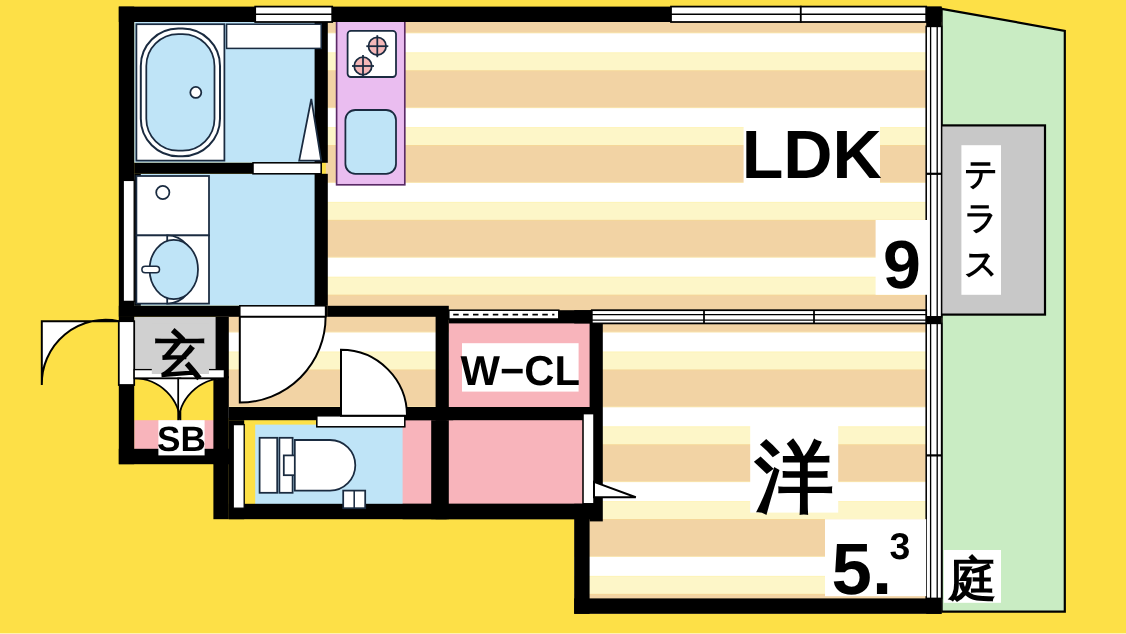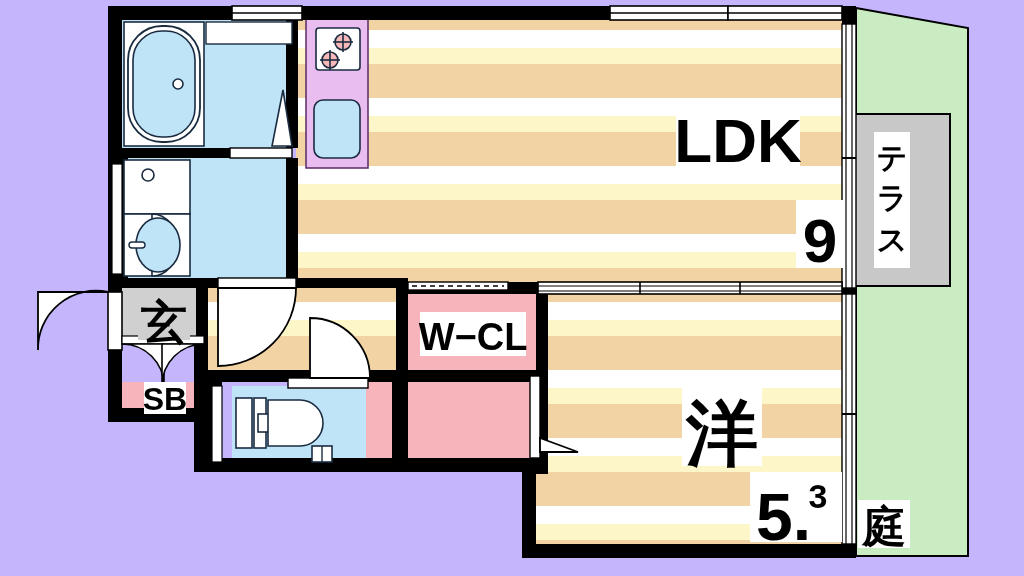--- a/index.html
+++ b/index.html
@@ -1,19 +1,19 @@
 <!DOCTYPE html>
 <html><head>
 <meta charset="utf-8">
 <title>Floor Plan</title>
 <style>
   html,body{margin:0;padding:0;background:#ffffff;}
   body{width:1024px;height:576px;overflow:hidden;
        font-family:"Liberation Sans","DejaVu Sans",sans-serif;}
-  #plan-root{position:relative;width:1024px;height:576px;background:#c4b5fd;}
+  #plan-root{position:relative;width:1024px;height:576px;background:#fde047;}
   svg#floorplan{display:block;width:1024px;height:576px;}
   .lbl{font-family:"Liberation Sans","DejaVu Sans",sans-serif;font-weight:bold;fill:#000;}
 </style>
 </head>
 <body>
 
 <div id="plan-root">
 <svg id="floorplan" viewBox="0 0 1024 576" xmlns="http://www.w3.org/2000/svg">
 
   <defs>

